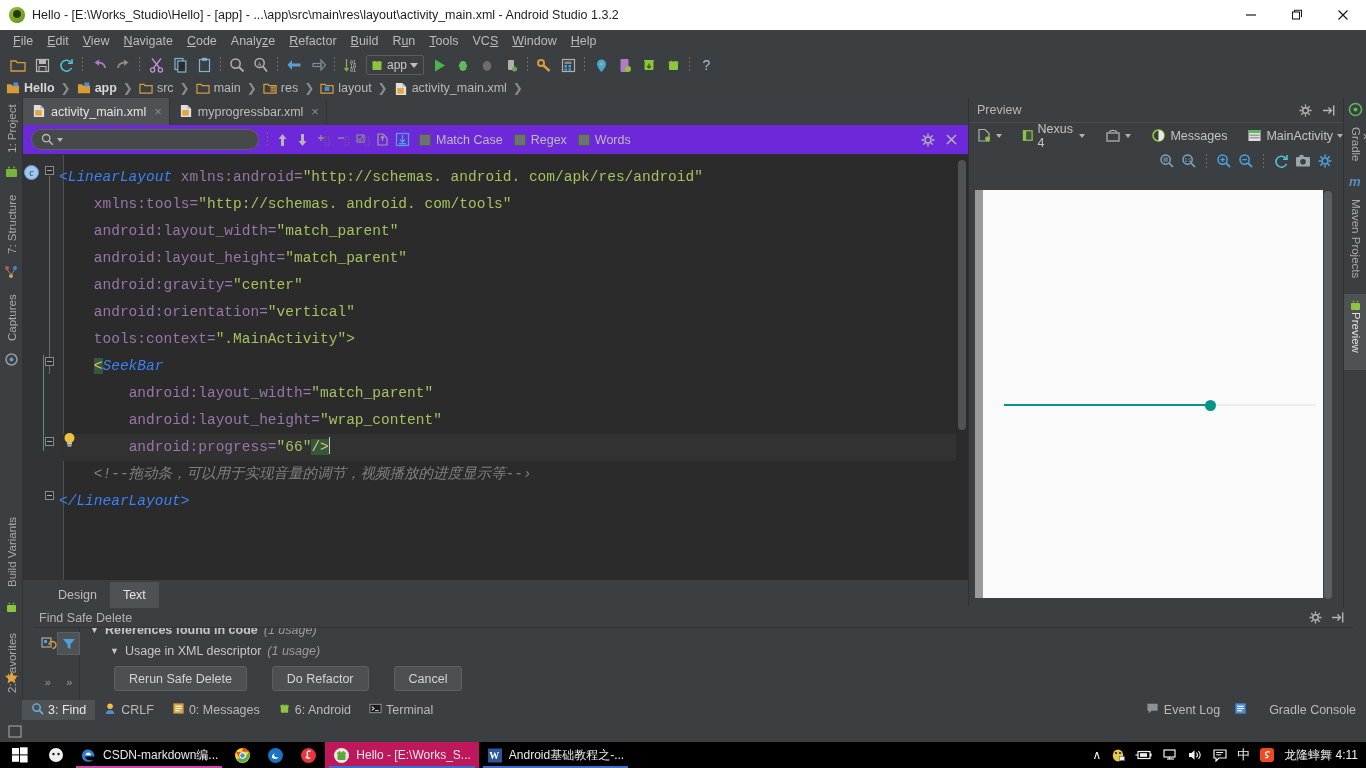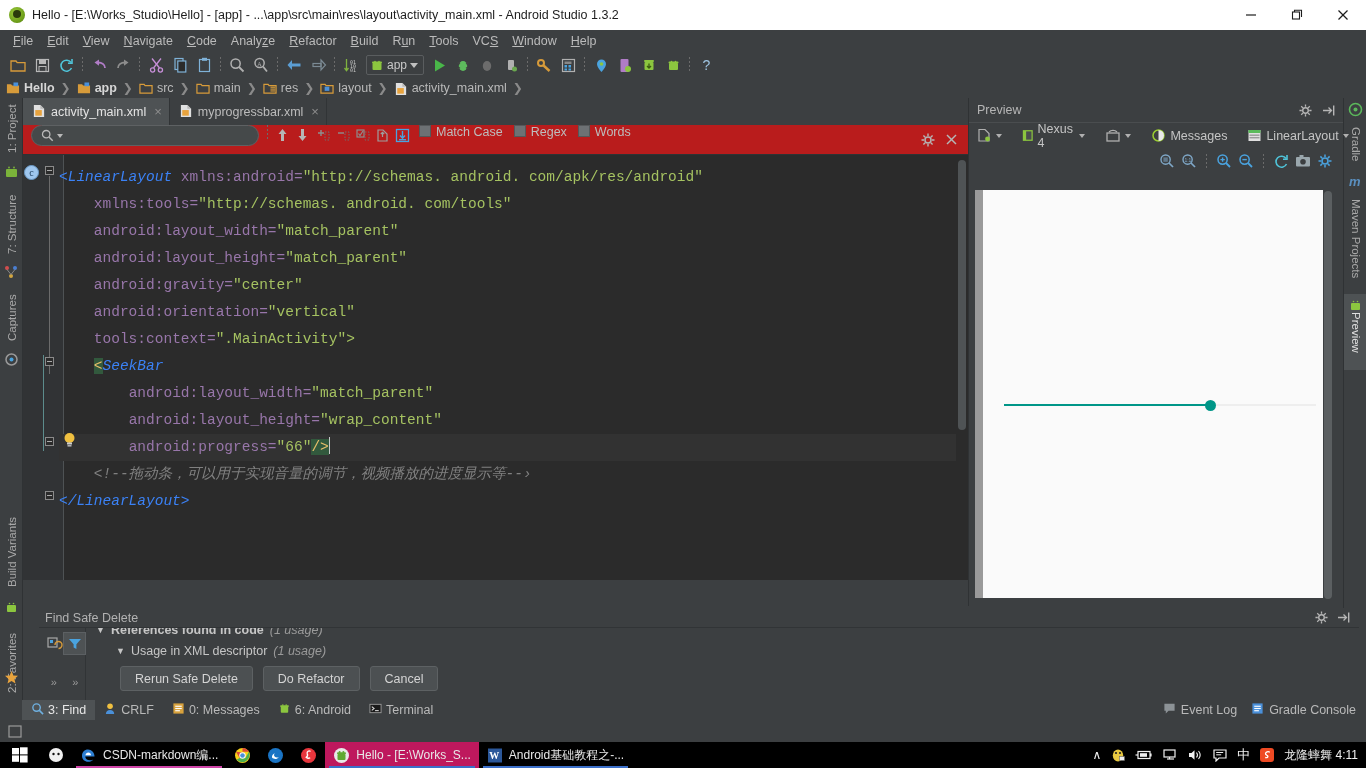--- a/index.html
+++ b/index.html
@@ -104,21 +104,21 @@
     padding: 0 7px 0 9px; font-size: 12.5px; color: #bcbcbc;
     border-right: 1px solid #313436;
   }
   .edtab.active { background: #4e5254; color: #e4e4e4; }
   .edtab .x { color: #8d8d8d; font-size: 13px; margin-left: 3px; }
   .xmlfile-ico { width: 14px; height: 15px; }
 
   
   .findbar {
     position: absolute; left: 23px; top: 125px; width: 945px; height: 30px;
-    background: #b91c1c; display: flex; padding-left: 8px;
+    background: #6d28d9; display: flex; align-items: center; padding-left: 8px;
     border-bottom: 1px solid #2f3234;
   }
   .search-field {
     width: 228px; height: 21px; border: 1px solid #5e6163; border-radius: 11px;
     background: #45494a; display: flex; align-items: center; padding-left: 9px; gap: 3px;
   }
   .fb-ico { width: 20px; height: 20px; display:flex; align-items:center; justify-content:center; }
   .chk {
     width: 12px; height: 12px; background: #6d7174; border: 1px solid #55585a;
     margin-right: 5px; margin-left: 7px;
@@ -185,21 +185,21 @@
     background: #3c3f41; display: flex; align-items: flex-end; padding-left: 22px;
   }
   .dttab {
     height: 26px; padding: 0 13px; font-size: 12.5px; color: #bcbcbc;
     display: flex; align-items: center;
   }
   .dttab.active { background: #4e5254; color: #e4e4e4; }
 
   
   .findwin {
-    position: absolute; left: 39px; top: 608px; width: 1320px; height: 92px;
+    position: absolute; left: 33px; top: 608px; width: 1320px; height: 92px;
     background: #3c3f41;
     text-align: right;
   }
   .findwin-title {
     height: 20px; font-size: 12.5px; color: #b2b2b2;
     display: flex; align-items: center; padding-left: 6px;
     border-bottom: 1px solid #313436;
   }
   .findwin-gear { margin-left: auto; display: flex; align-items: center; gap: 9px; padding-right: 9px; }
   .findwin-body { display: flex; height: 72px; }
@@ -211,21 +211,21 @@
     position: absolute; width: 23px; height: 23px;
     display: flex; align-items: center; justify-content: center;
   }
   .find-btn-sq.on { background: #4e5254; border: 1px solid #5c6063; }
   .find-chevrons { position: absolute; left: 4px; top: 48px; width: 43px;
     display: flex; justify-content: space-around; color: #9a9a9a; font-size: 11px; }
   .find-right { flex: 1; position: relative; overflow: hidden; }
   .tree-row { display: flex; align-items: center; font-size: 12.5px; color: #c6c6c6; height: 21px; }
   .tri { color: #c6c6c6; font-size: 9px; margin-right: 6px; }
   .usage-count { color: #9a9a9a; font-style: italic; margin-left: 6px; }
-  .btn-row { display: flex; gap: 10px; margin-top: 5px; margin-left: 34px; }
+  .btn-row { display: flex; gap: 25px; margin-top: 5px; margin-left: 34px; }
   .dlg-btn {
     height: 25px; padding: 0 14px; background: #4c5052; border: 1px solid #5d6163;
     border-radius: 3px; font-size: 12.5px; color: #d4d4d4;
     display: flex; align-items: center; justify-content: center;
   }
 
   
   .preview {
     position: absolute; left: 968px; top: 98px; width: 375px; height: 508px;
     background: #3c3f41; border-left: 1px solid #2f3234;
@@ -754,20 +754,24 @@
   <div class="fold-icon" style="left:45px;top:437px;"></div>
   <div class="fold-icon" style="left:45px;top:491px;"></div>
   <div class="bulb">
     <svg width="15" height="17" viewBox="0 0 15 17">
         <circle cx="7.5" cy="6" r="5" fill="#f0c040"></circle>
         <rect x="5" y="10.5" width="5" height="2" fill="#cfcfcf"></rect>
         <rect x="5.5" y="13" width="4" height="1.6" fill="#b0b0b0"></rect>
       </svg>
   </div>
 
+  <div class="dttabs" id="dttabs">
+      <div class="dttab">Design</div>
+      <div class="dttab active">Text</div>
+    </div>
 
   <div class="findwin">
     <div class="findwin-title">
       <span>Find Safe Delete</span>
       <div class="findwin-gear">
         <svg width="13" height="13" viewBox="0 0 14 14">
             <circle cx="7" cy="7" r="3" fill="none" stroke="#b6b6b6" stroke-width="1.5"></circle>
             <path d="M7 0.5v2.5M7 11v2.5M0.5 7h2.5M11 7h2.5M2.4 2.4l1.8 1.8M9.8 9.8l1.8 1.8M11.6 2.4 9.8 4.2M4.2 9.8 2.4 11.6" stroke="#b6b6b6" stroke-width="1.4"></path>
           </svg>
         <svg width="13" height="13" viewBox="0 0 13 13">
@@ -869,21 +873,21 @@
         <span>Messages</span>
       </div>
       <div class="pv-sep"></div>
       <div class="pv-chip">
         <svg width="15" height="15" viewBox="0 0 15 15">
             <rect x="1.5" y="2" width="12" height="11" fill="#e0e0e0"></rect>
             <rect x="1.5" y="2" width="12" height="3" fill="#5bbb5b"></rect>
             <rect x="2.5" y="6.5" width="10" height="1.4" fill="#9a9a9a"></rect>
             <rect x="2.5" y="9" width="10" height="1.4" fill="#9a9a9a"></rect>
           </svg>
-        <span>LinearLayout</span>
+        <span>MainActivity</span>
         <span class="caret-dn" style="border-top-color:#b0b0b0;border-left-width:3px;border-right-width:3px;border-top-width:4px;"></span>
       </div>
       <div class="pv-sep"></div>
       <span style="font-size:12px;color:#b0b0b0;padding:0 4px;">»</span>
     </div>
     <div class="pv-toolbar2">
       <div class="fb-ico">
         <svg width="16" height="16" viewBox="0 0 16 16">
             <circle cx="6.6" cy="6.6" r="4.6" fill="none" stroke="#7fa8c8" stroke-width="1.4"></circle>
             <line x1="10" y1="10" x2="14" y2="14" stroke="#7fa8c8" stroke-width="1.7"></line>
@@ -989,21 +993,21 @@
           </svg></span>
         <span>Terminal</span>
       </div>
       <div class="bottabs-right">
         <span style="display: flex; align-items: center; gap: 5px; font-size: 12.5px; color: rgb(185, 185, 185);">
           <span><svg viewBox="0 0 14 14" width="13" height="13">
               <path d="M1.5 2h11v7.5H6l-3 3v-3H1.5z" fill="#8c9296"></path>
             </svg></span>
           <span>Event Log</span>
         </span>
-        <span style="display: flex; align-items: center; gap: 5px; font-size: 12.5px; color: rgb(185, 185, 185);">
+        <span style="display: flex; align-items: center; gap: 22px; font-size: 12.5px; color: rgb(185, 185, 185);">
           <span><svg viewBox="0 0 14 14" width="13" height="13">
               <rect x="1.5" y="1.5" width="11" height="11" fill="#4a90d9"></rect>
               <rect x="3.5" y="4" width="7" height="1.2" fill="#fff"></rect>
               <rect x="3.5" y="6.4" width="7" height="1.2" fill="#fff"></rect>
               <rect x="3.5" y="8.8" width="5" height="1.2" fill="#fff"></rect>
             </svg></span>
           <span>Gradle Console</span>
         </span>
       </div>
     </div>

